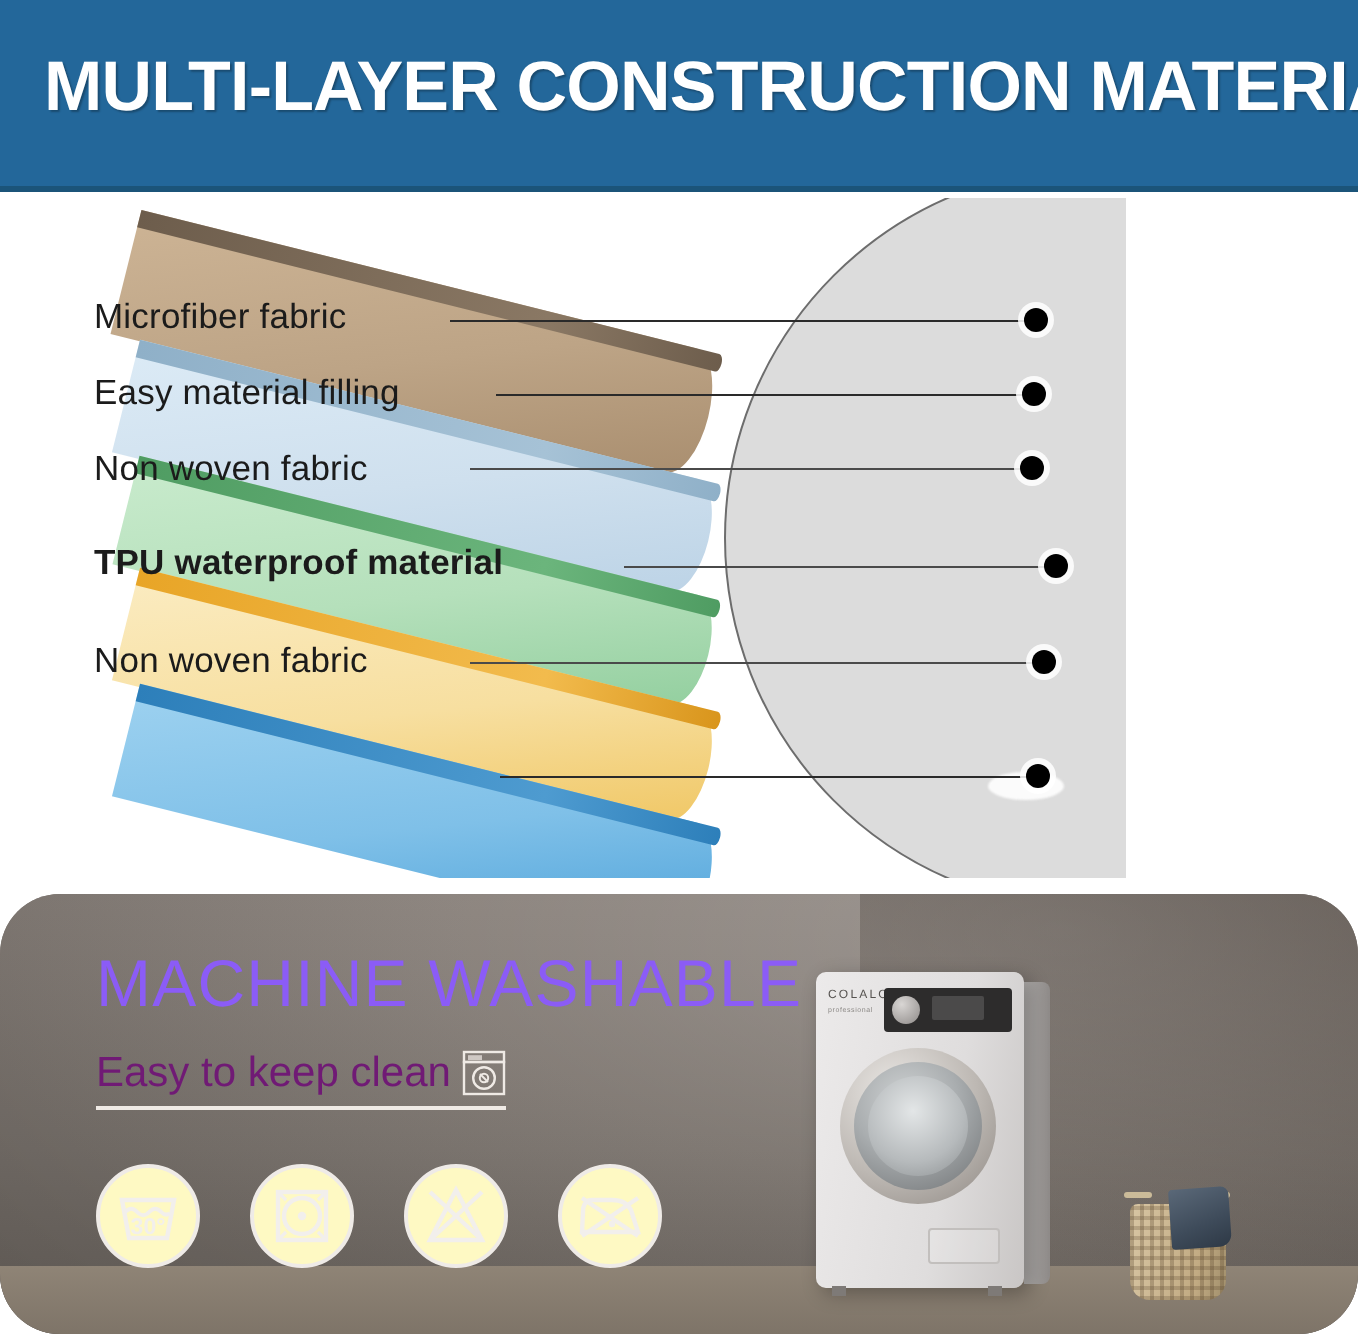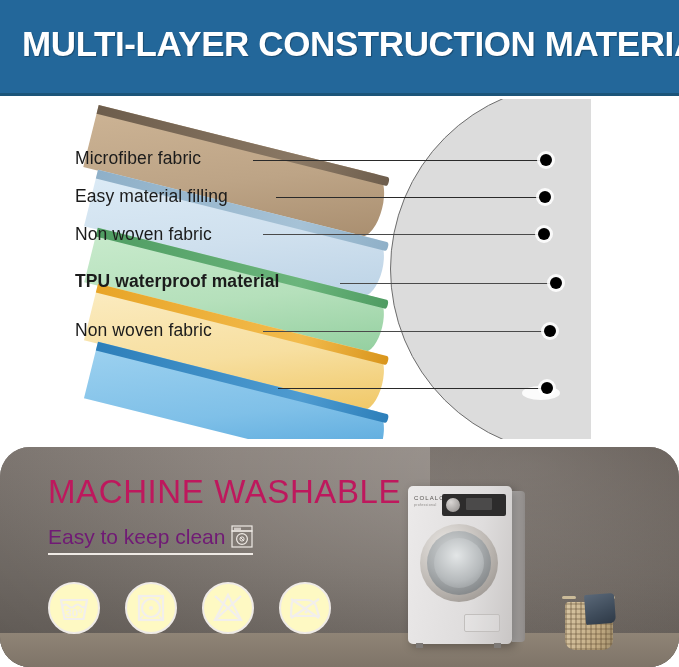--- a/index.html
+++ b/index.html
@@ -42,21 +42,20 @@
   }
 
   
   #layers-section {
     position: absolute;
     left: 0; top: 99px;
     width: 563px;
     height: 340px;
     background: #ffffff;
     overflow: hidden;
-    margin-left: 28px;
   }
   #layer-disc {
     position: absolute;
     left: 362px;
     top: -16px;
     width: 372px;
     height: 372px;
     border-radius: 50%;
     background: #dcdcdc;
     border: 1px solid #6d6d6d;
@@ -139,21 +138,21 @@
     position: absolute;
     left: 430px; top: 0;
     width: 260px; height: 190px;
     background: linear-gradient(200deg, rgba(60,52,46,0.46) 0%, rgba(60,52,46,0.24) 48%, rgba(60,52,46,0.05) 100%);
   }
   #wash-title {
     position: absolute;
     left: 48px;
     top: 473px;
     font-size: 33px;
-    color: #be185d;
+    color: #8b5cf6;
     letter-spacing: 0.6px;
     white-space: nowrap;
   }
   #wash-subline {
     position: absolute;
     left: 48px;
     top: 525px;
     display: flex;
     align-items: flex-end;
     gap: 6px;

